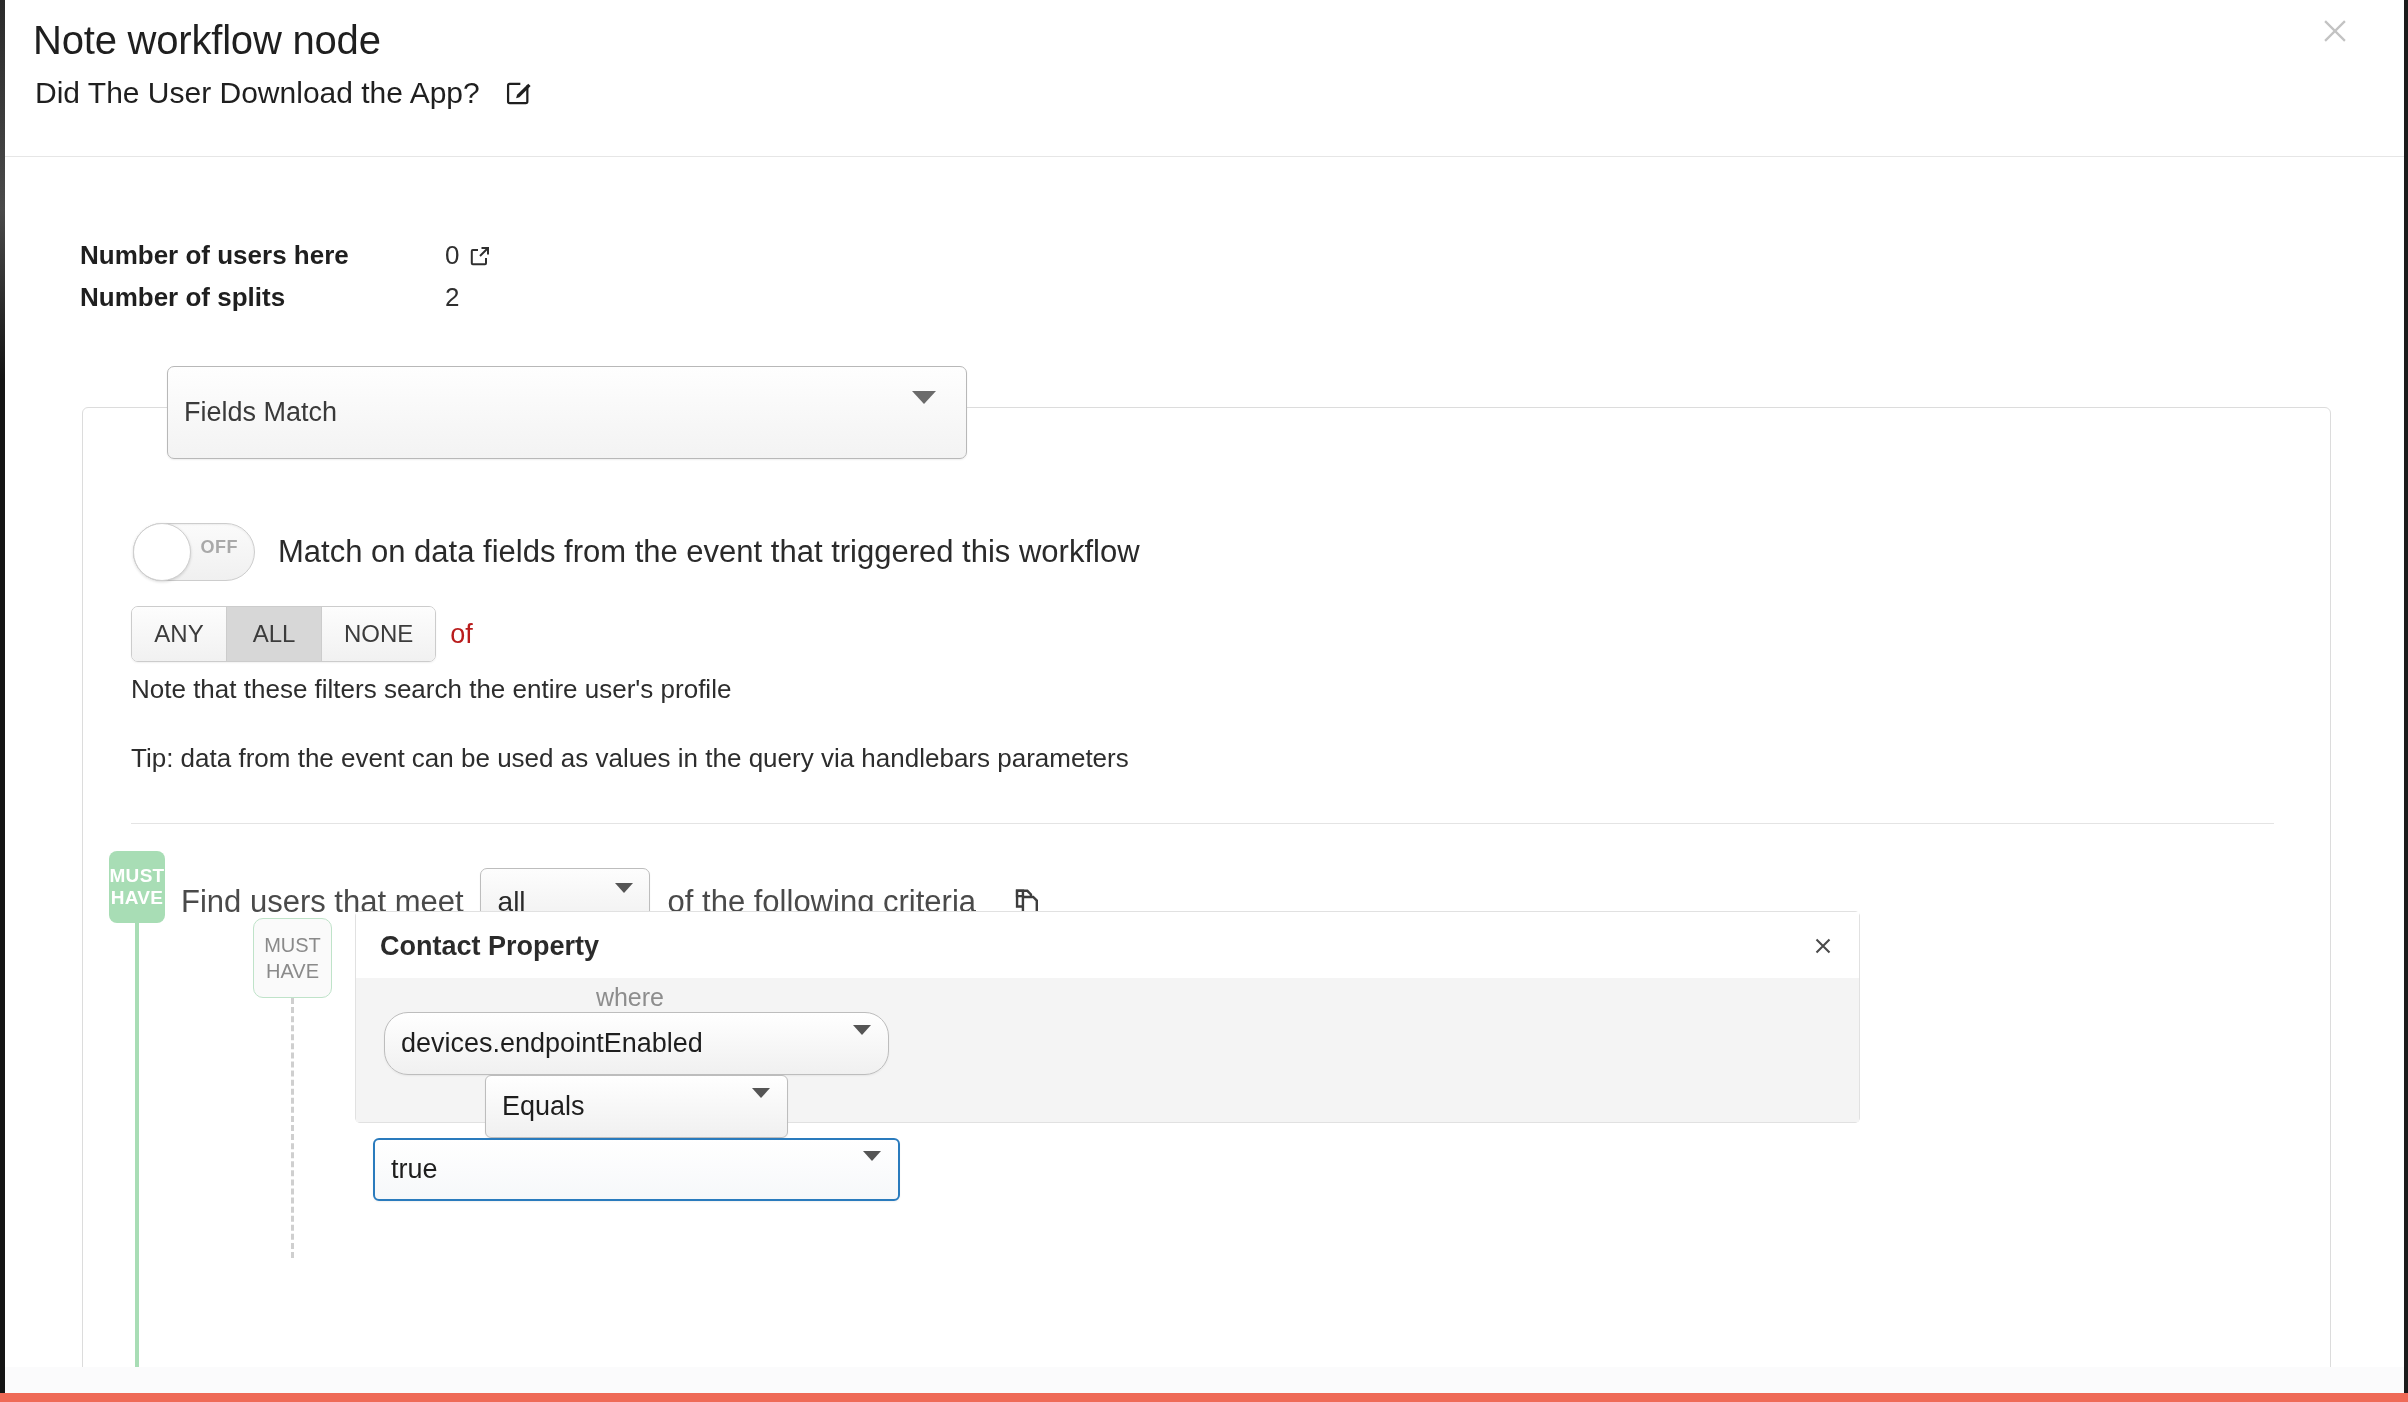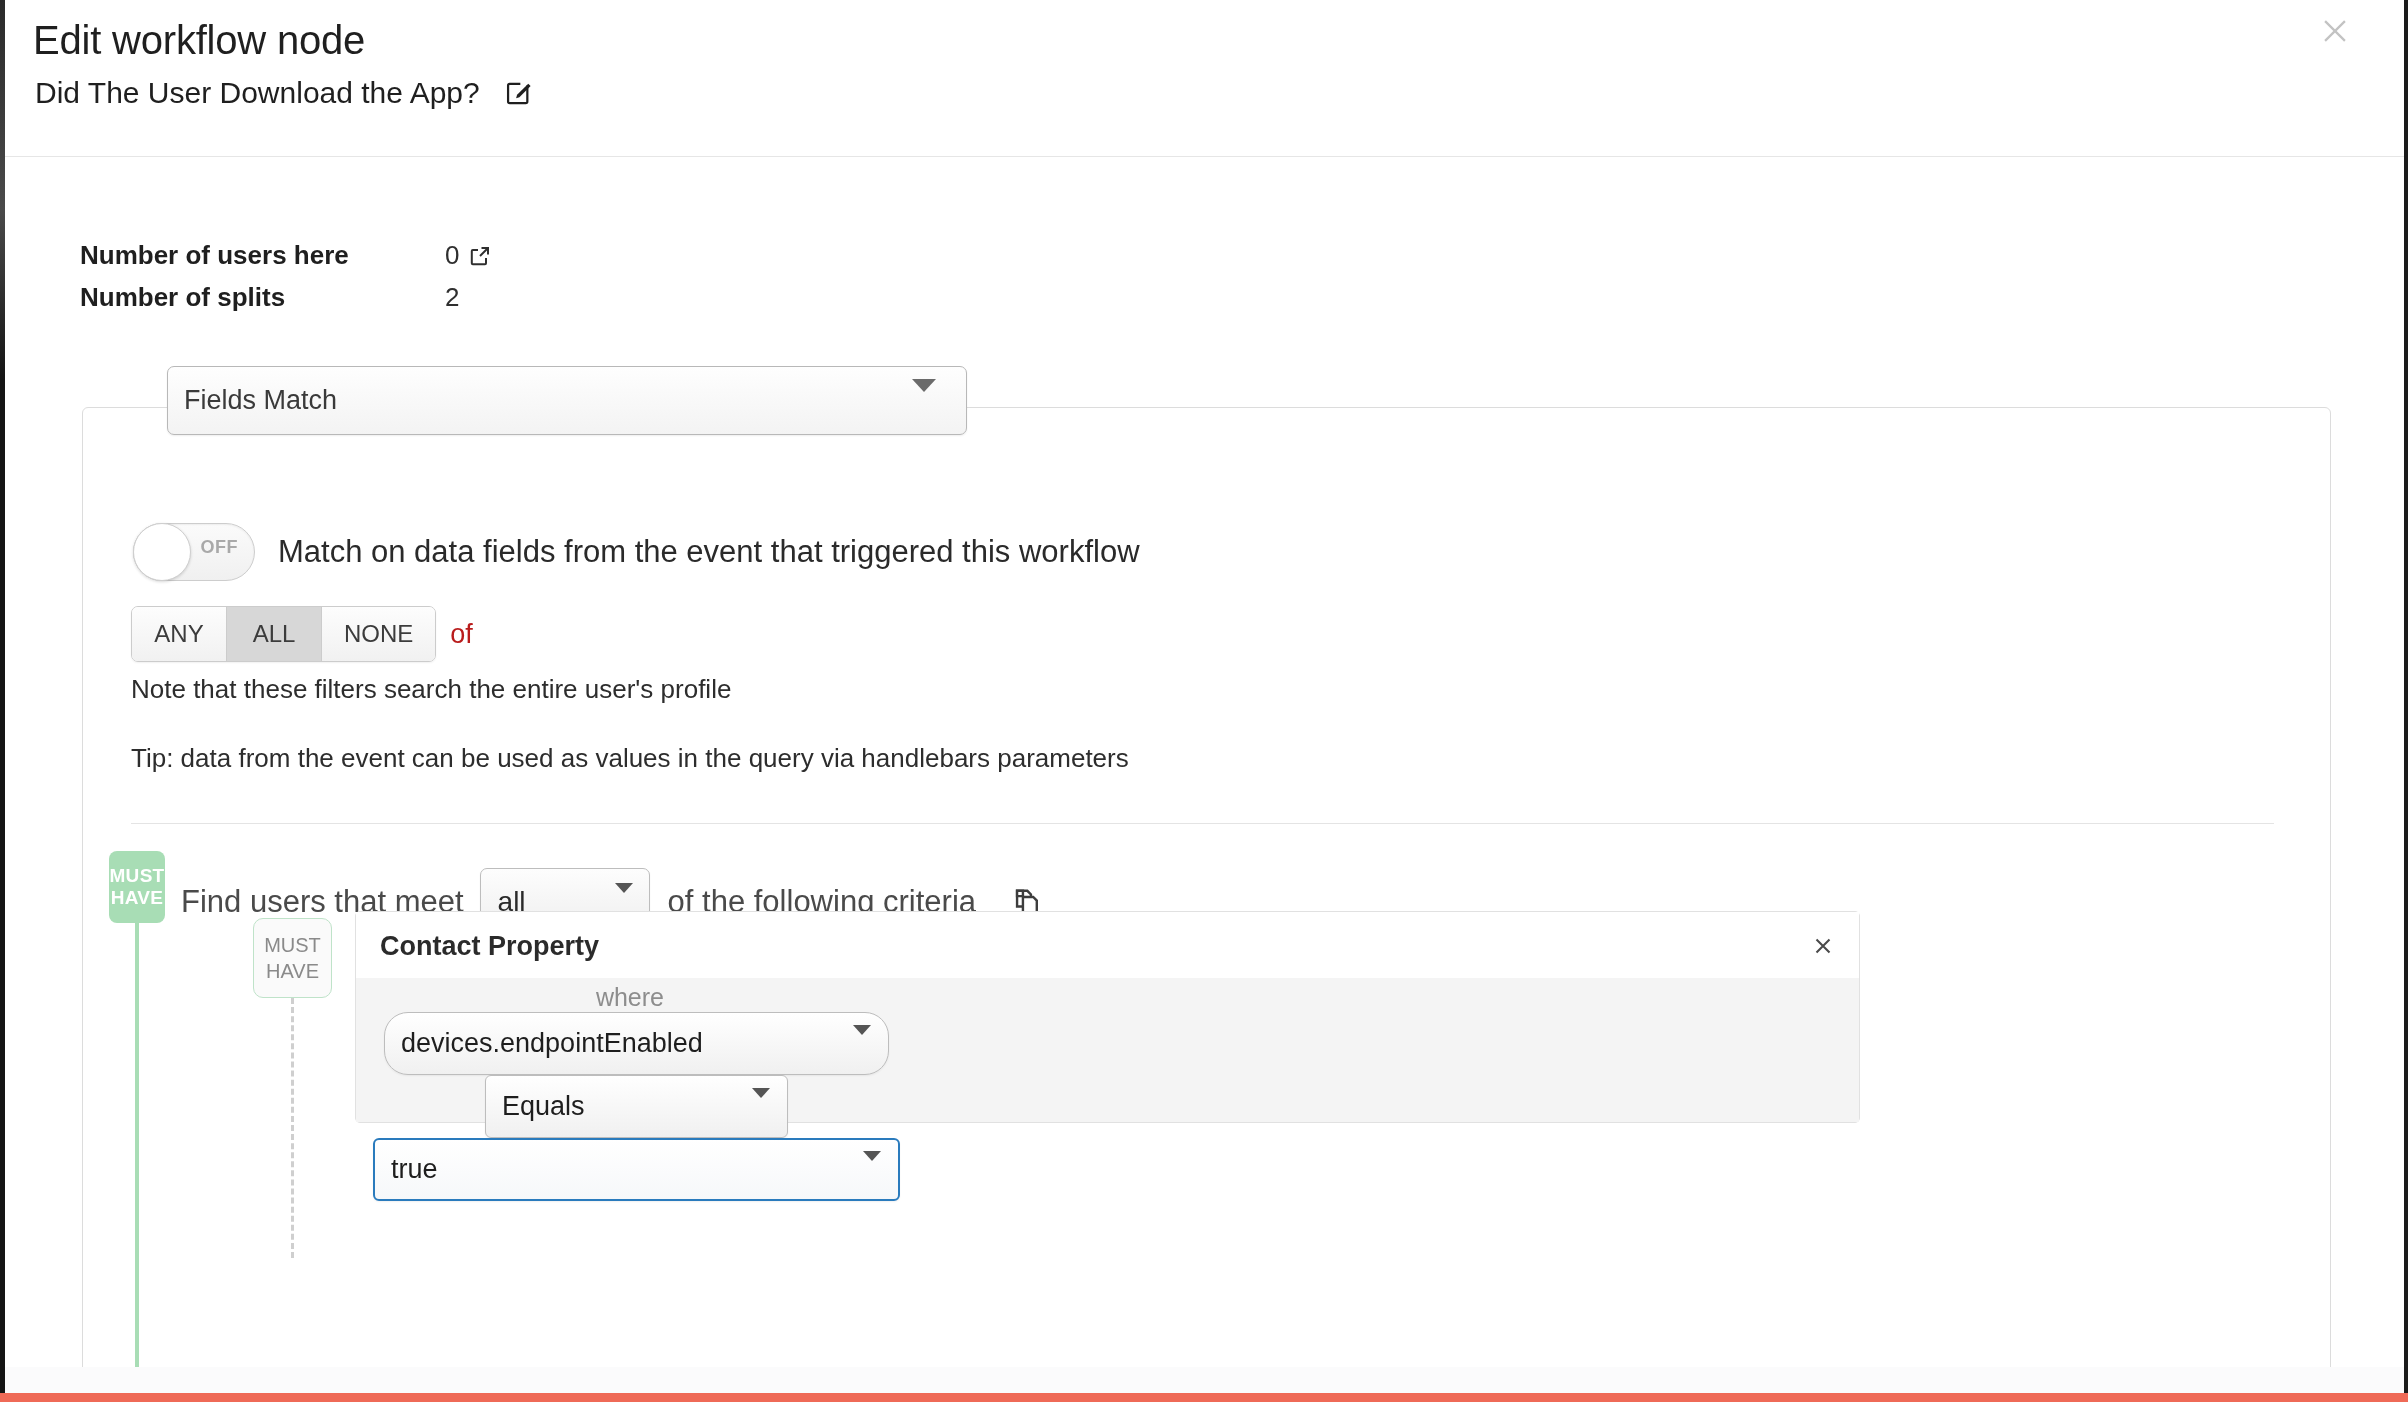--- a/index.html
+++ b/index.html
@@ -71,21 +71,21 @@
   
   .stats { position: absolute; left: 80px; top: 240px; }
   .stat-row { display: flex; align-items: baseline; height: 42px; }
   .stat-label { width: 365px; font-size: 26px; font-weight: 700; color: #1f1f1f; }
   .stat-value { font-size: 26px; font-weight: 400; color: #2f2f2f; display: flex; align-items: center; gap: 9px; }
   .ext-link-icon { display: inline-flex; cursor: pointer; }
 
   
   .type-select {
     position: absolute; left: 167px; top: 366px;
-    width: 800px; height: 69px;
+    width: 800px; height: 93px;
     background: linear-gradient(to bottom, #fefefe 0%, #f3f3f3 100%);
     border: 1px solid #b8b8b8; border-radius: 7px;
     box-shadow: 0 1px 2px rgba(0,0,0,0.07);
     display: flex; align-items: center; cursor: pointer; z-index: 3;
   }
   .type-select .txt { margin-left: 16px; font-size: 27px; color: #3a3a3a; }
   .type-select .caret { position: absolute; right: 30px; }
 
   .caret-tri {
     width: 0; height: 0; border-left: 12px solid transparent;
@@ -231,21 +231,21 @@
 </style>
 </head>
 <body>
 
 <div id="root">
 
   <div class="bg-panel-top"></div>
   <div class="bg-panel-top2"></div>
 
   <div class="modal-header">
-    <div class="header-title">Edit workflow node</div>
+    <div class="header-title">Note workflow node</div>
     <div class="header-sub">
       <span>Did The User Download the App?</span>
       <span class="pencil-icon">
         <svg width="28" height="28" viewBox="0 0 24 24" fill="none" stroke="#1f1f1f" stroke-width="1.9">
           <path d="M20 5.5 V19.2 A1.4 1.4 0 0 1 18.6 20.6 H4.9 A1.4 1.4 0 0 1 3.5 19.2 V5.5 A1.4 1.4 0 0 1 4.9 4.1 H14"></path>
           <path d="M11.2 13.6 L20.8 4.0 L22.8 6.0 L13.2 15.6 L10.4 16.4 Z" fill="#1f1f1f" stroke="none"></path>
         </svg>
       </span>
     </div>
     <div class="close-x">

